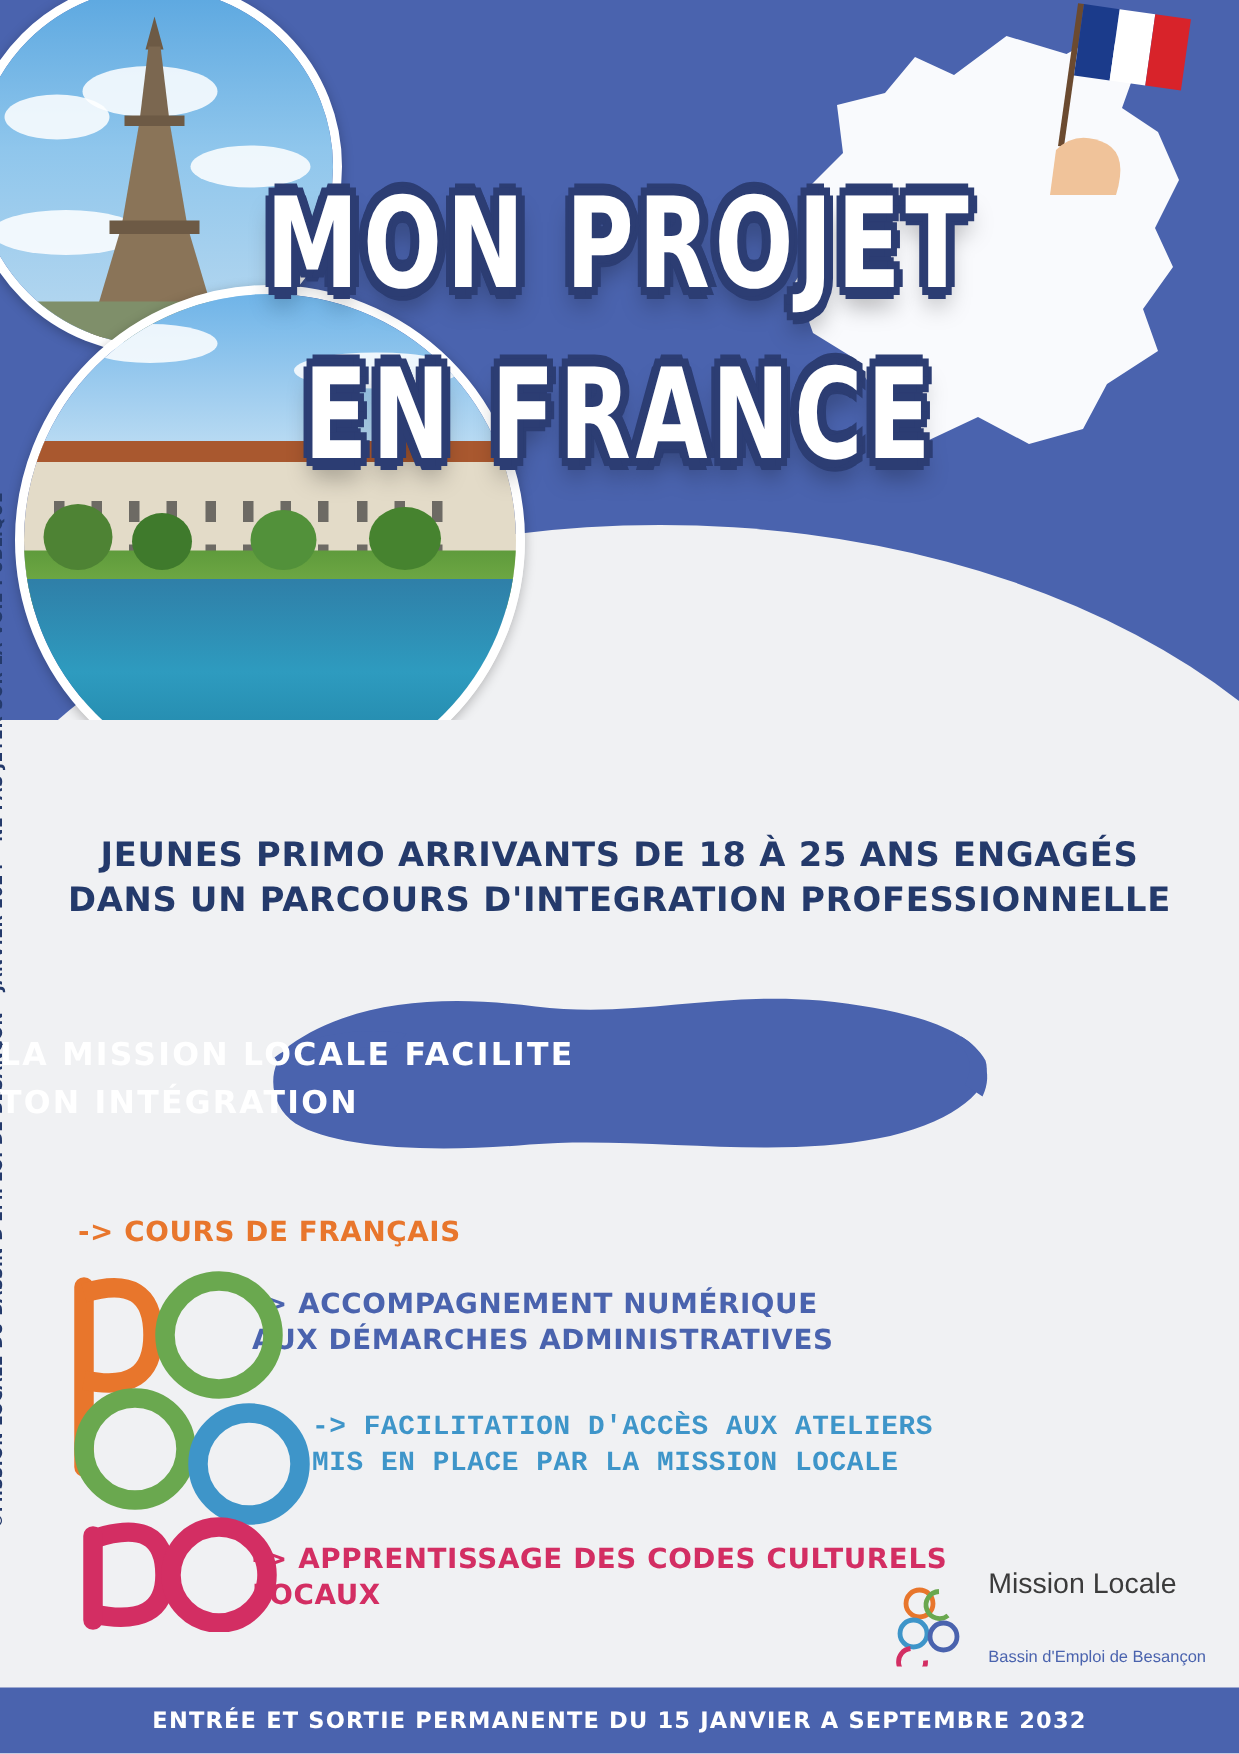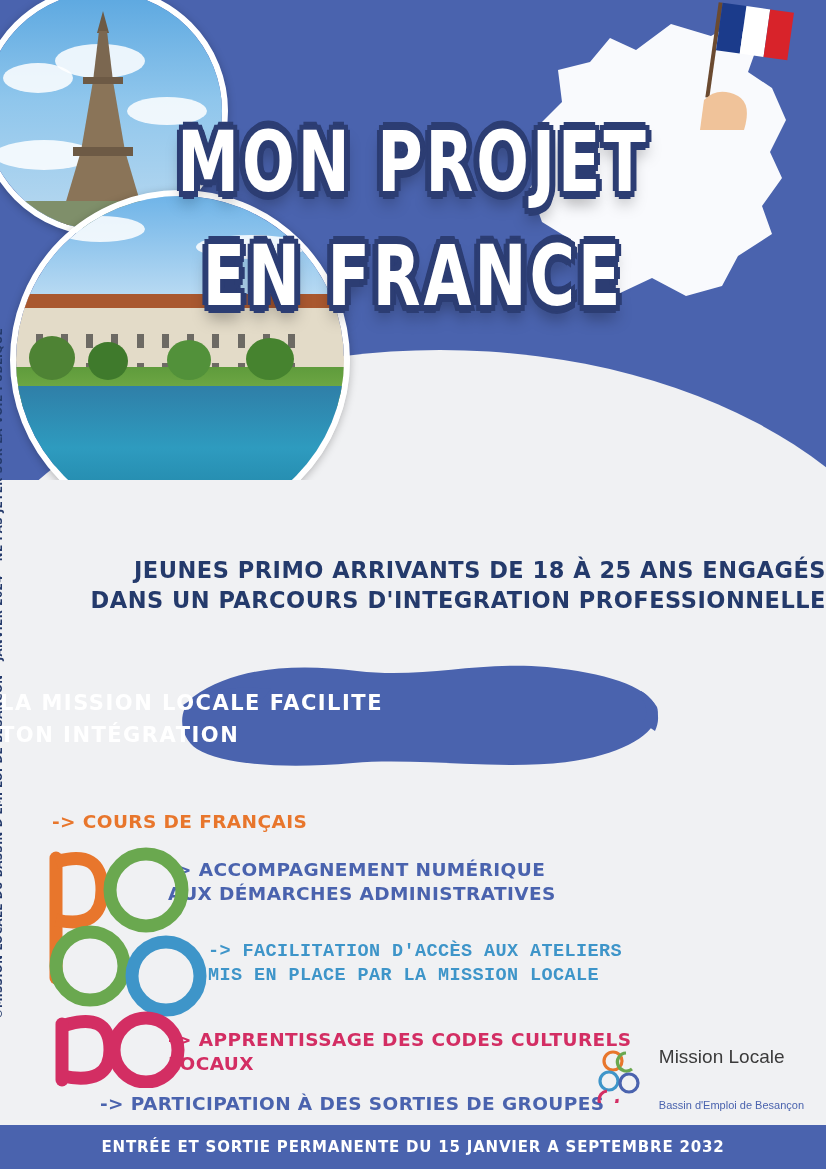--- a/index.html
+++ b/index.html
@@ -220,21 +220,21 @@
     font-size: 15px;
     letter-spacing: .8px;
   }
 
   
   .ml-logo {
     position: absolute;
     right: 22px;
     bottom: 58px;
     display: flex;
-    align-items: flex-start;
+    align-items: flex-end;
     gap: 10px;
   }
   .ml-text-main {
     font-family: "Liberation Sans", sans-serif;
     font-size: 19px;
     color: #3b3b3b;
     line-height: 1.05;
   }
   .ml-text-sub {
     font-family: "Liberation Sans", sans-serif;
@@ -340,21 +340,21 @@
 
     <div class="banner-curve2"></div>
     <div class="banner-curve"></div>
   </div>
 
   <div class="title-wrap">
     <div class="title-line title-line-1">MON PROJET</div>
     <div class="title-line title-line-2">EN FRANCE</div>
   </div>
 
-  <div class="subtitle" style="white-space: pre-line; text-align: right;">JEUNES PRIMO ARRIVANTS DE 18 À 25 ANS ENGAGÉS
+  <div class="subtitle" style="white-space: pre-line;">JEUNES PRIMO ARRIVANTS DE 18 À 25 ANS ENGAGÉS
 DANS UN PARCOURS D'INTEGRATION PROFESSIONNELLE</div>
 
   <svg class="brush" viewBox="0 0 490 140">
     <path d="M18 52 C60 22, 120 18, 182 26 C250 34, 300 16, 372 22
              C430 28, 470 40, 482 62 C488 80, 462 104, 410 114
              C340 128, 250 112, 178 118 C110 124, 48 120, 22 104
              C4 92, 2 66, 18 52 Z" fill="#4a63ae"></path>
     <path d="M8 60 C30 44, 64 40, 96 44 L88 54 C58 52, 30 56, 12 66 Z" fill="#4a63ae"></path>
     <path d="M466 46 C480 54, 488 70, 480 86 L468 78 C474 68, 472 56, 462 50 Z" fill="#4a63ae"></path>
   </svg>
@@ -373,21 +373,20 @@
     <circle cx="104" cy="222" r="32" stroke="#d32e63" stroke-width="13" fill="none"></circle>
   </svg>
 
   <div class="bullets">
     <div class="bullet b1">-&gt; COURS DE FRANÇAIS</div>
     <div class="bullet b2">-&gt; ACCOMPAGNEMENT NUMÉRIQUE
 AUX DÉMARCHES ADMINISTRATIVES</div>
     <div class="bullet b3">-&gt; FACILITATION D'ACCÈS AUX ATELIERS
 MIS EN PLACE PAR LA MISSION LOCALE</div>
     <div class="bullet b4">-&gt; APPRENTISSAGE DES CODES CULTURELS LOCAUX</div>
-    <div class="bullet b5">-&gt; PARTICIPATION À DES SORTIES DE GROUPES</div>
   </div>
 
   <div class="ml-logo">
     <svg width="56" height="56" viewBox="0 0 56 56">
       <circle cx="20" cy="14" r="9" stroke="#e8762c" stroke-width="3.2" fill="none"></circle>
       <path d="M33 6 a9 9 0 1 0 6 16" stroke="#6aa84f" stroke-width="3.2" fill="none"></path>
       <circle cx="16" cy="34" r="9" stroke="#3e95c9" stroke-width="3.2" fill="none"></circle>
       <circle cx="36" cy="36" r="9" stroke="#4a63ae" stroke-width="3.2" fill="none"></circle>
       <path d="M14 44 a9 9 0 1 0 10 8" stroke="#d32e63" stroke-width="3.2" fill="none"></path>
     </svg>

